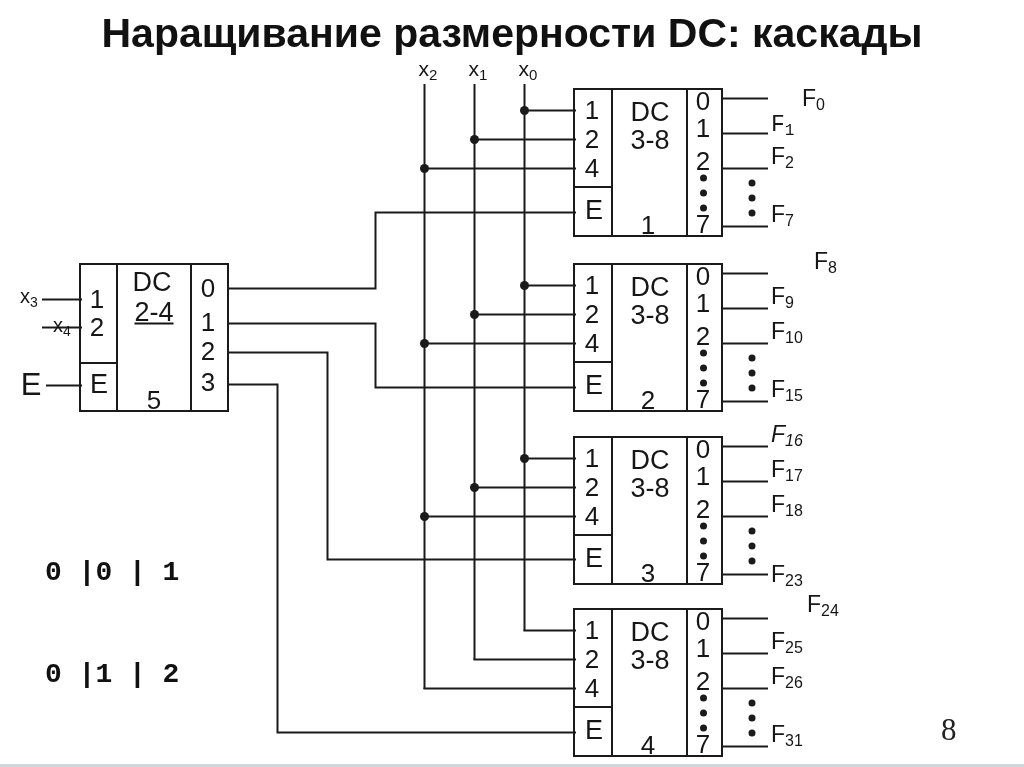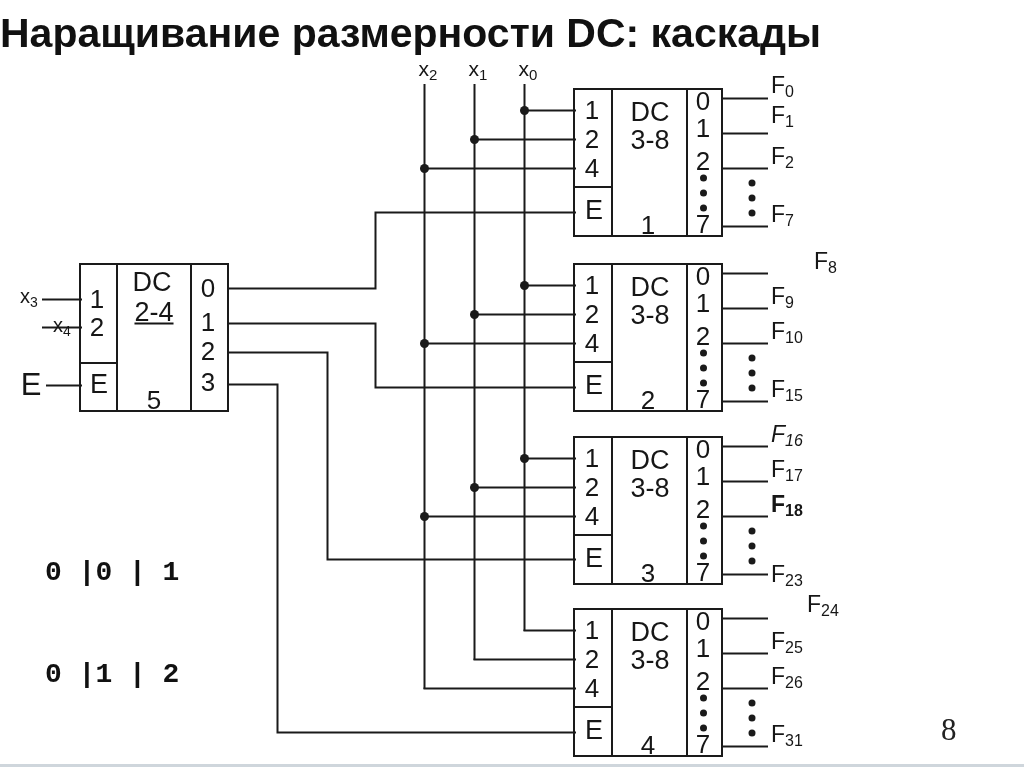--- a/index.html
+++ b/index.html
@@ -2,21 +2,21 @@
 <html><head>
 <meta charset="utf-8">
 <style>
   html,body{margin:0;padding:0;background:#fff;}
   #stage{
     position:relative;width:1024px;height:767px;background:#ffffff;
     font-family:"Liberation Sans",sans-serif;color:#161616;overflow:hidden;
   }
   
   #title{
-    position:absolute;left:0;top:10px;width:100%;text-align:left;
+    position:absolute;left:0;top:10px;width:100%;text-align:center;
     font-size:41px;font-weight:bold;letter-spacing:0px;color:#111;
   }
   
   .t{position:absolute;transform:translate(-50%,-50%);white-space:nowrap;line-height:1;}
   
   #wiring{position:absolute;left:0;top:0;pointer-events:none;}
   .w{stroke:#1a1a1a;stroke-width:2;fill:none;}
   .dot{fill:#1a1a1a;}
   
   .box{position:absolute;border:2px solid #1a1a1a;box-sizing:border-box;background:transparent;}
@@ -255,33 +255,33 @@
     <span class="t en">E</span>
     <span class="t ty">DC</span>
     <span class="t sz">3-8</span>
     <span class="t num">4</span>
     <span class="t o0">0</span>
     <span class="t o1">1</span>
     <span class="t o2">2</span>
     <span class="t o7">7</span>
   </div>
 
-  <span class="flabel" style="top:87px;"><span>F</span><span class="sub">0</span></span>
-  <span class="flabel" style="top:117px;"><span>F</span><span class="sub">1</span></span>
+  <span class="flabel" style="top:100px;margin-left:31px;"><span>F</span><span class="sub">0</span></span>
+  <span class="flabel" style="top:126px;font-family:Liberation Mono, monospace;"><span>F</span><span class="sub">1</span></span>
   <span class="flabel" style="top:158px;"><span>F</span><span class="sub">2</span></span>
   <span class="flabel" style="top:216px;"><span>F</span><span class="sub">7</span></span>
 
   <span class="flabel" style="top:263px;margin-left:43px;"><span>F</span><span class="sub">8</span></span>
   <span class="flabel" style="top:298px;"><span>F</span><span class="sub">9</span></span>
   <span class="flabel" style="top:333px;"><span>F</span><span class="sub">10</span></span>
   <span class="flabel" style="top:391px;"><span>F</span><span class="sub">15</span></span>
 
   <span class="flabel" style="top:436px;font-style:italic;"><span>F</span><span class="sub">16</span></span>
   <span class="flabel" style="top:471px;"><span>F</span><span class="sub">17</span></span>
-  <span class="flabel" style="top:506px;font-weight:bold;"><span>F</span><span class="sub">18</span></span>
+  <span class="flabel" style="top:506px;"><span>F</span><span class="sub">18</span></span>
   <span class="flabel" style="top:564px;margin-top:12px;"><span>F</span><span class="sub">23</span></span>
 
   <span class="flabel" style="top:606px;margin-left:36px;"><span>F</span><span class="sub">24</span></span>
   <span class="flabel" style="top:643px;"><span>F</span><span class="sub">25</span></span>
   <span class="flabel" style="top:678px;"><span>F</span><span class="sub">26</span></span>
   <span class="flabel" style="top:736px;"><span>F</span><span class="sub">31</span></span>
 
   <div id="ttable">
     <div>0 |0 | 1</div>
     <div>0 |1 | 2</div>

